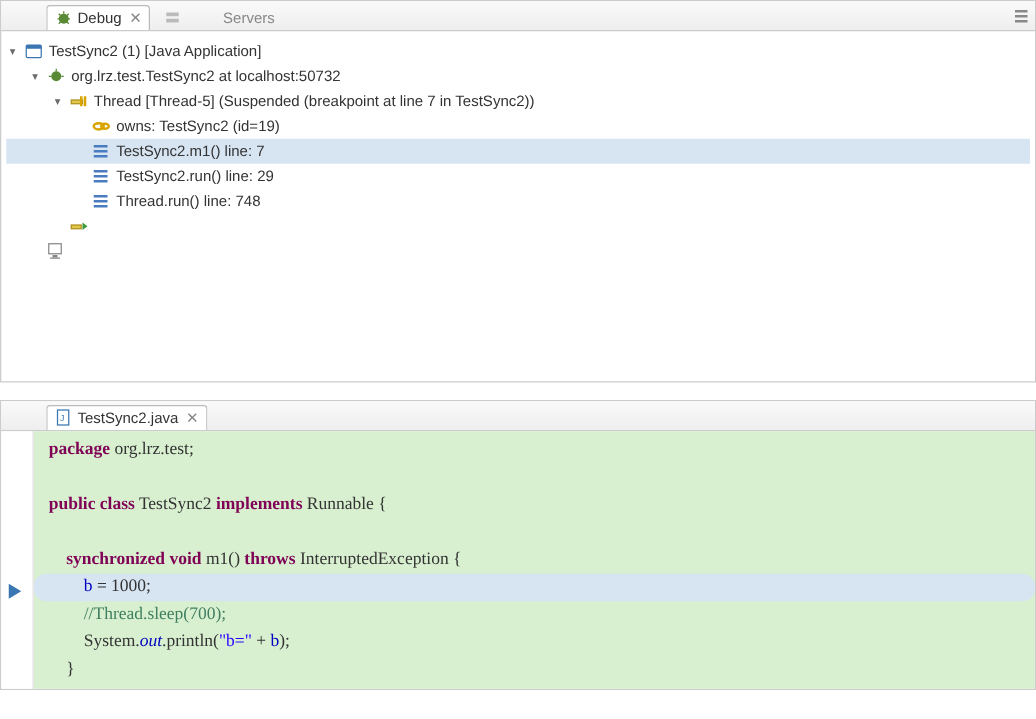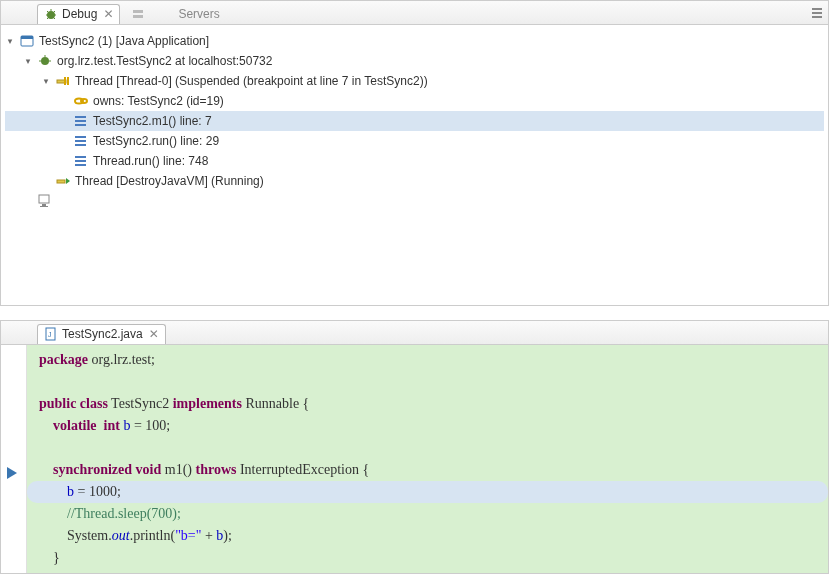--- a/index.html
+++ b/index.html
@@ -108,21 +108,21 @@
     </div>
     <div class="row ind2">
       <span class="twisty">▾</span>
       <span class="icon">
         <svg width="16" height="16" viewBox="0 0 16 16">
             <rect x="2" y="7" width="9" height="3" fill="#e0c84a" stroke="#b09020"></rect>
             <rect x="12" y="4" width="2" height="8" fill="#d7a400"></rect>
             <rect x="9" y="4" width="2" height="8" fill="#d7a400"></rect>
           </svg>
       </span>
-      <span>Thread [Thread-0] (Suspended (breakpoint at line 7 in TestSync2))</span>
+      <span>Thread [Thread-5] (Suspended (breakpoint at line 7 in TestSync2))</span>
     </div>
     <div class="row ind3">
       <span class="twisty none">▾</span>
       <span class="icon">
         <svg width="16" height="16" viewBox="0 0 16 16">
             <ellipse cx="6" cy="8" rx="4" ry="2.5" fill="none" stroke="#d7a400" stroke-width="2"></ellipse>
             <ellipse cx="11" cy="8" rx="3" ry="2" fill="none" stroke="#d7a400" stroke-width="2"></ellipse>
           </svg>
       </span>
       <span>owns: TestSync2  (id=19)</span>
@@ -161,21 +161,20 @@
       <span>Thread.run() line: 748</span>
     </div>
     <div class="row ind2">
       <span class="twisty none">▾</span>
       <span class="icon">
         <svg width="16" height="16" viewBox="0 0 16 16">
             <rect x="2" y="7" width="8" height="3" fill="#e0c84a" stroke="#b09020"></rect>
             <polygon points="11,5 15,8 11,11" fill="#3a9a3a"></polygon>
           </svg>
       </span>
-      <span>Thread [DestroyJavaVM] (Running)</span>
     </div>
     <div class="row ind1">
       <span class="twisty none">▾</span>
       <span class="icon">
         <svg width="16" height="16" viewBox="0 0 16 16">
             <rect x="2" y="2" width="10" height="8" fill="#fff" stroke="#888"></rect>
             <rect x="5" y="11" width="4" height="2" fill="#888"></rect>
             <rect x="3" y="13" width="8" height="1" fill="#888"></rect>
           </svg>
       </span>
@@ -202,21 +201,20 @@
       <span class="tri">
         <svg width="14" height="16" viewBox="0 0 14 16">
             <polygon points="2,2 12,8 2,14" fill="#3a76b1"></polygon>
           </svg>
       </span>
     </div>
     <div class="code">
       <div class="line"><span class="kw">package</span><span> org.lrz.test;</span></div>
       <div class="line"><span></span>&nbsp;</div>
       <div class="line"><span class="kw">public class</span><span> TestSync2 </span><span class="kw">implements</span><span> Runnable {</span></div>
-      <div class="line"><span>    </span><span class="kw">volatile  int</span><span class="fld"> b</span><span> = 100;</span></div>
       <div class="line"><span></span>&nbsp;</div>
       <div class="line"><span>    </span><span class="kw">synchronized void</span><span> m1() </span><span class="kw">throws</span><span> InterruptedException {</span></div>
       <div class="line current"><span>        </span><span class="fld">b</span><span> = 1000;</span></div>
       <div class="line"><span>        </span><span class="cmt">//Thread.sleep(700);</span></div>
       <div class="line"><span>        System.</span><span class="sField">out</span><span>.println(</span><span class="str">"b="</span><span> + </span><span class="fld">b</span><span>);</span></div>
       <div class="line"><span>    }</span></div>
     </div>
   </div>
 </div>
 

